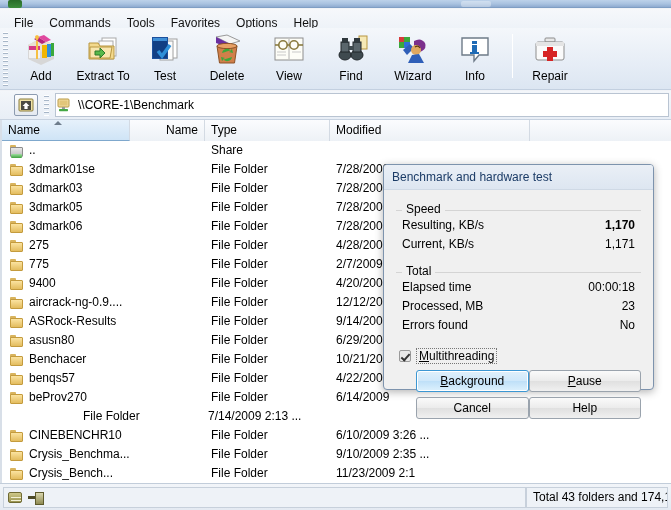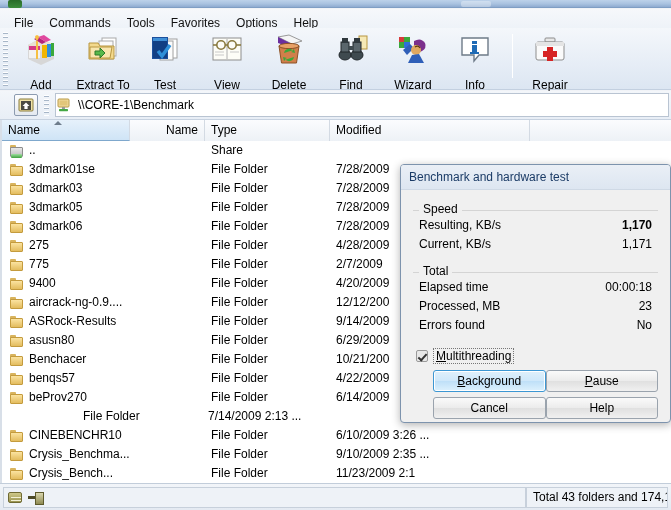--- a/index.html
+++ b/index.html
@@ -61,21 +61,21 @@
     background-image: repeating-linear-gradient(to bottom,
       #ffffff 0px,#ffffff 1px,#a7b6c8 1px,#a7b6c8 2px,transparent 2px,transparent 4px);
   }
   .tb-items { position: absolute; left: 10px; top: 2px; display: flex; align-items: flex-start; }
   .tb-btn {
     width: 62px; height: 58px; display: flex; flex-direction: column;
     align-items: center; justify-content: flex-start; cursor: default;
     padding-top: 3px;
   }
   .tb-ico { width: 34px; height: 34px; position: relative; }
-  .tb-lbl { font-size: 12px; margin-top: 12px; color: #000; line-height: 13px; }
+  .tb-lbl { font-size: 12px; margin-top: 3px; color: #000; line-height: 13px; }
   .tb-sep {
     width: 1px; height: 44px; margin: 4px 6px 0 6px;
     background: #b5c2d2; border-right: 1px solid #fff;
   }
 
   
   .addrbar {
     position: absolute; left: 0; top: 91px; width: 671px; height: 29px;
     background: linear-gradient(to bottom,#f3f6fa,#e8eef6);
     border-bottom: 1px solid #c7d2e0;
@@ -187,21 +187,21 @@
   .sb-ico2:before {
     content:''; position:absolute; left:7px; top:0; width:7px; height:11px;
     background: linear-gradient(to bottom,#d9d6ae,#8f8b53); border:1px solid #5d5a2c;
   }
   .sb-ico2:after {
     content:''; position:absolute; left:0; top:4px; width:7px; height:3px; background:#4c4a28;
   }
 
   
   .dialog {
-    position: absolute; left: 400px; top: 164px; width: 271px; height: 259px;
+    position: absolute; left: 383px; top: 164px; width: 271px; height: 226px;
     background: #f0f0f0;
     border: 1px solid #7d93ad;
     border-radius: 4px;
     box-shadow: 0 2px 8px rgba(0,0,0,.30);
   }
   .dlg-title {
     height: 25px; line-height: 25px;
     background: linear-gradient(to bottom,#eaeff6 0%, #dde6f1 100%);
     border-bottom: 1px solid #cfd9e5;
     border-radius: 3px 3px 0 0;
@@ -312,43 +312,43 @@
     <rect x="12" y="8" width="13" height="19" fill="#fbfbfb" stroke="#a0a0a0"></rect>
     <rect x="4" y="4" width="16" height="22" fill="#1b4f9c"></rect>
     <rect x="5" y="5" width="14" height="3" fill="#3f8fd6"></rect>
     <rect x="5" y="8" width="14" height="17" fill="#123f84"></rect>
     <path d="M10 18 l4 5 l8 -11" stroke="#2f8fd8" stroke-width="3.5" fill="none"></path>
   </svg></div>
           <div class="tb-lbl">Test</div>
         </div>
         <div class="tb-btn">
           <div class="tb-ico"><svg width="34" height="34" viewBox="0 0 34 34">
+    <polygon points="6,4 17,2 30,8 20,11" fill="#f5f5f5" stroke="#9a9a9a"></polygon>
+    <polygon points="6,4 6,10 20,15 20,11" fill="#6b2f9e"></polygon>
+    <path d="M7 13 h20 l-2.5 17 h-15 Z" fill="#d07f4a" stroke="#8c5226"></path>
+    <ellipse cx="17" cy="13" rx="10" ry="2.6" fill="#e8a065" stroke="#8c5226"></ellipse>
+    <path d="M12 20 a5 5 0 0 1 9 -2 l-2 1 4 1 -1 -4 -1.4 1.2" fill="#3aa83a"></path>
+    <path d="M22 24 a5 5 0 0 1 -9 2 l2 -1 -4 -1 1 4 1.4 -1.2" fill="#3aa83a"></path>
+  </svg></div>
+          <div class="tb-lbl">Delete</div>
+        </div>
+        <div class="tb-btn">
+          <div class="tb-ico"><svg width="34" height="34" viewBox="0 0 34 34">
     <rect x="3" y="5" width="28" height="22" fill="#fdfdf7" stroke="#8d8d8d"></rect>
     <line x1="17" y1="6" x2="17" y2="26" stroke="#b0b0b0"></line>
     <circle cx="11" cy="12" r="4.2" fill="none" stroke="#8a7a3f" stroke-width="1.6"></circle>
     <circle cx="22" cy="12" r="4.2" fill="none" stroke="#8a7a3f" stroke-width="1.6"></circle>
     <line x1="15" y1="12" x2="18" y2="12" stroke="#8a7a3f" stroke-width="1.6"></line>
     <line x1="3" y1="12" x2="7" y2="12" stroke="#8a7a3f" stroke-width="1.6"></line>
     <line x1="26" y1="12" x2="31" y2="12" stroke="#8a7a3f" stroke-width="1.6"></line>
     <line x1="5" y1="19" x2="14" y2="19" stroke="#c9c9c9"></line>
     <line x1="5" y1="22" x2="14" y2="22" stroke="#c9c9c9"></line>
     <line x1="20" y1="19" x2="29" y2="19" stroke="#c9c9c9"></line>
   </svg></div>
           <div class="tb-lbl">View</div>
-        </div>
-        <div class="tb-btn">
-          <div class="tb-ico"><svg width="34" height="34" viewBox="0 0 34 34">
-    <polygon points="6,4 17,2 30,8 20,11" fill="#f5f5f5" stroke="#9a9a9a"></polygon>
-    <polygon points="6,4 6,10 20,15 20,11" fill="#6b2f9e"></polygon>
-    <path d="M7 13 h20 l-2.5 17 h-15 Z" fill="#d07f4a" stroke="#8c5226"></path>
-    <ellipse cx="17" cy="13" rx="10" ry="2.6" fill="#e8a065" stroke="#8c5226"></ellipse>
-    <path d="M12 20 a5 5 0 0 1 9 -2 l-2 1 4 1 -1 -4 -1.4 1.2" fill="#3aa83a"></path>
-    <path d="M22 24 a5 5 0 0 1 -9 2 l2 -1 -4 -1 1 4 1.4 -1.2" fill="#3aa83a"></path>
-  </svg></div>
-          <div class="tb-lbl">Delete</div>
         </div>
         <div class="tb-btn">
           <div class="tb-ico"><svg width="34" height="34" viewBox="0 0 34 34">
     <rect x="25" y="3" width="8" height="13" fill="#f6e9b6" stroke="#b89640"></rect>
     <ellipse cx="11" cy="22" rx="6" ry="5" fill="#3f4a4f" stroke="#20262a"></ellipse>
     <ellipse cx="23" cy="22" rx="6" ry="5" fill="#3f4a4f" stroke="#20262a"></ellipse>
     <rect x="7" y="9" width="8" height="10" fill="#5a666c" stroke="#20262a"></rect>
     <rect x="19" y="9" width="8" height="10" fill="#5a666c" stroke="#20262a"></rect>
     <rect x="8" y="5" width="6" height="5" fill="#2f383d"></rect>
     <rect x="20" y="5" width="6" height="5" fill="#2f383d"></rect>

